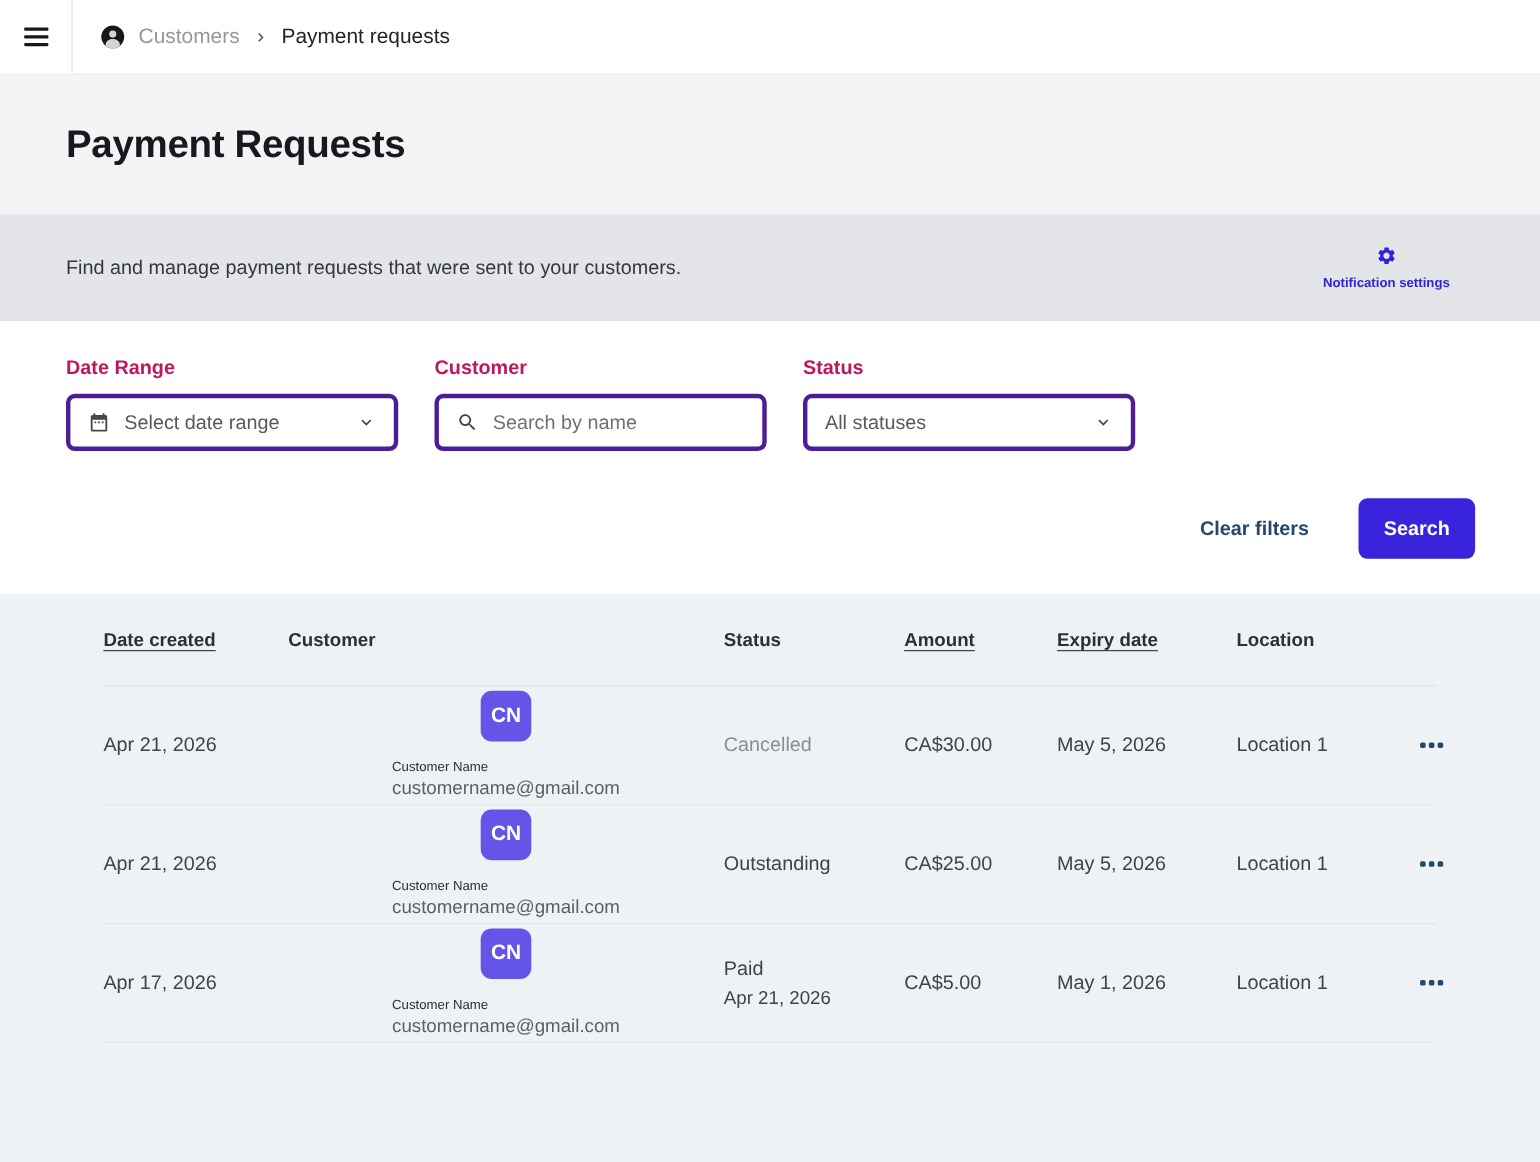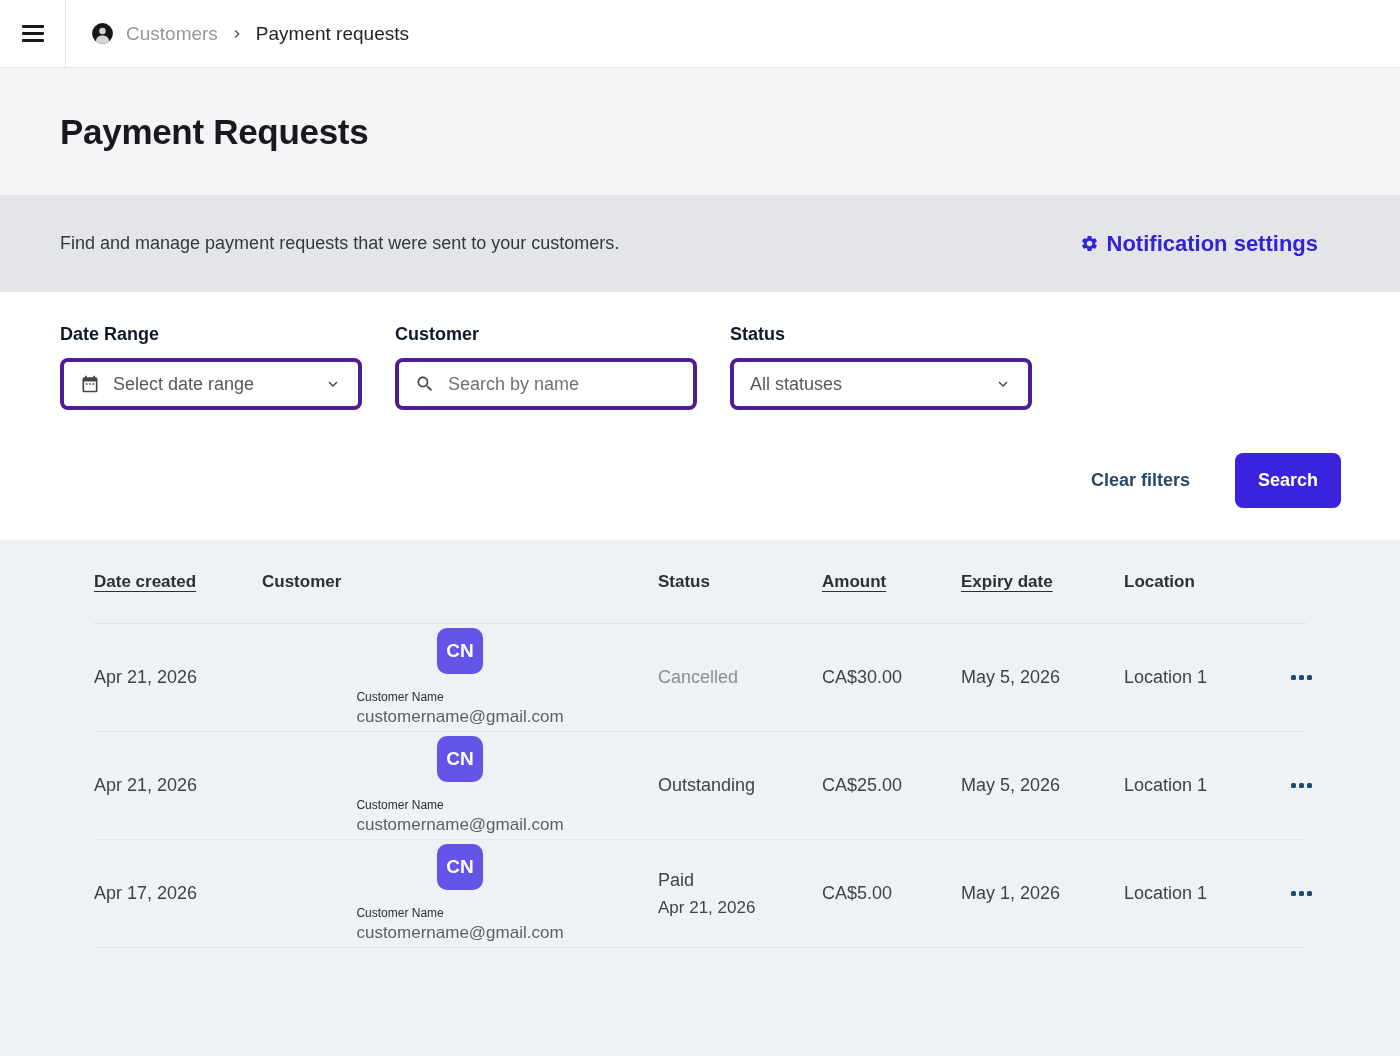--- a/index.html
+++ b/index.html
@@ -22,29 +22,29 @@
   .crumb-current { color:#212428; }
 
   
   .title-band { height:127px; background:#f3f4f6; display:flex; align-items:center; padding:0 60px; }
   .page-title { font-size:35px; font-weight:700; color:#17191c; letter-spacing:-0.3px; }
 
   
   .banner { height:97px; background:#e3e5e8; display:flex; align-items:center; justify-content:space-between;
             padding:0 82px 0 60px; }
   .banner-text { font-size:18px; color:#34383c; }
-  .notif-link { display:flex; align-items:center; gap:8px; color:#3322d6; font-size:22px; font-weight:700;
-                cursor:pointer; text-decoration:none; background:none; border:none; font-family:inherit; }
+  .notif-link { display:flex; align-items:center; gap:8px; color:#3322d6; font-size:12px; font-weight:700;
+                cursor:pointer; text-decoration:none; background:none; border:none; font-family:inherit;flex-direction:column; }
   .notif-link svg { display:block; }
 
   
   .filters { background:#fff; height:248px; padding:0 60px; position:relative; }
   .filter-row { display:flex; gap:33px; padding-top:32px; }
   .filter-group { width:302px; }
-  .filter-label { font-size:18px; font-weight:700; color:#0f172a; margin-bottom:13px; }
+  .filter-label { font-size:18px; font-weight:700; color:#be185d; margin-bottom:13px; }
   .control { height:52px; border:4px solid #4c1d95; border-radius:8px; background:#fff;
              display:flex; align-items:center; padding:0 16px; gap:13px; font-size:18px; color:#55585c; cursor:pointer; }
   .control .grow { flex:1; }
   .control svg { flex:none; display:block; }
   .text-input { border:none; outline:none; flex:1; min-width:0; font:inherit; color:#2b2e31; background:transparent; }
   .text-input::placeholder { color:#6e7175; }
   .chev { margin-left:auto; }
 
   .actions-row { position:absolute; right:59px; top:161px; display:flex; align-items:center; gap:45px; }
   .clear-link { font-size:18px; font-weight:600; color:#27476c; background:none; border:none; cursor:pointer; font-family:inherit; }

